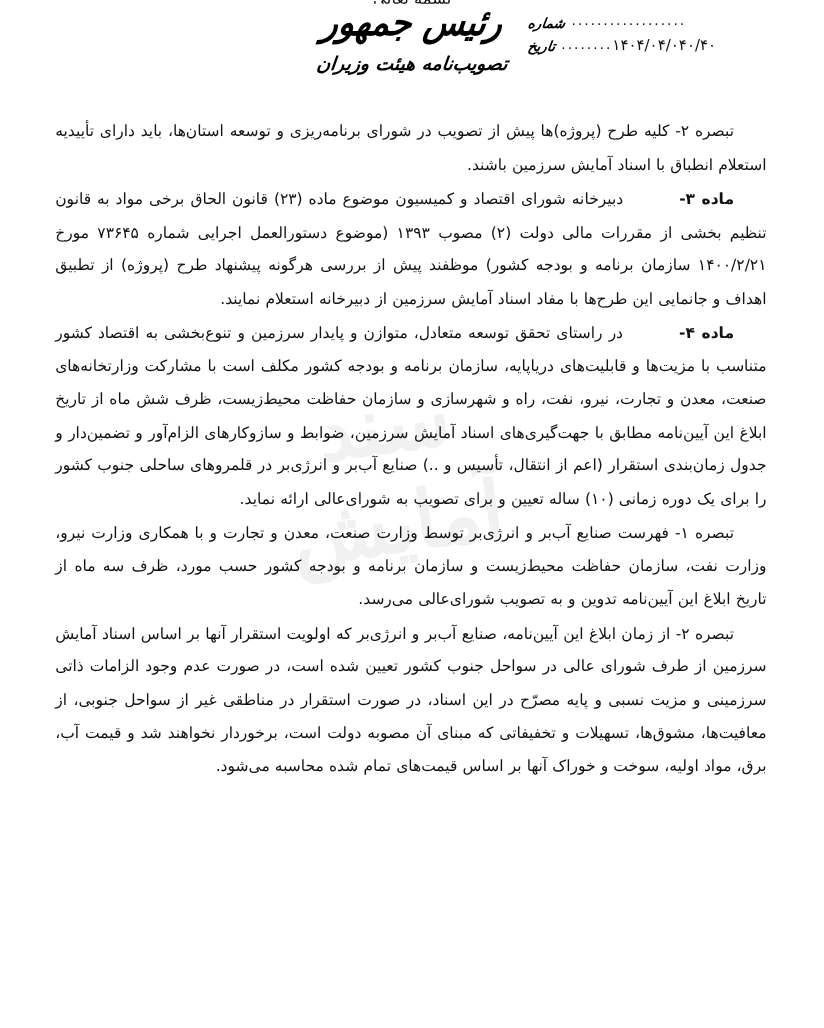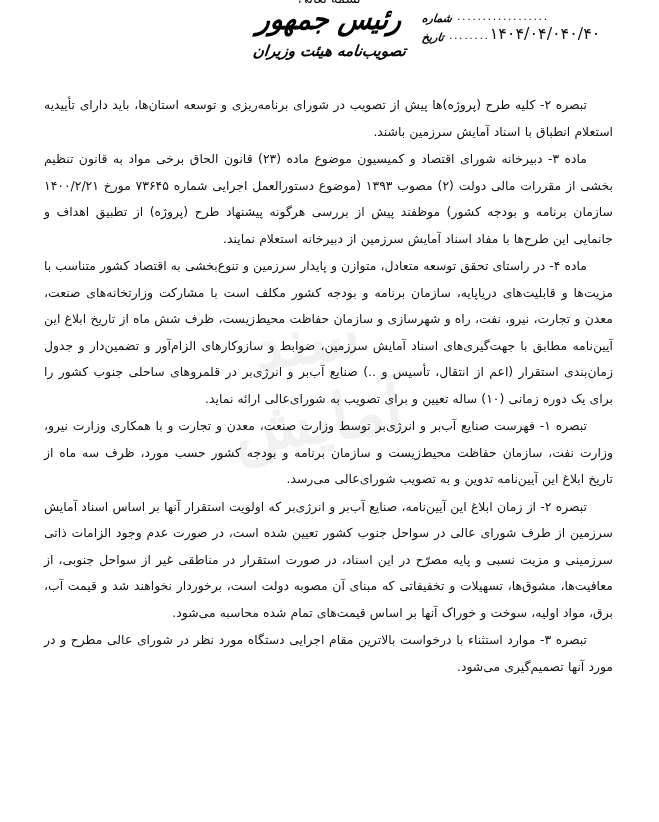--- a/index.html
+++ b/index.html
@@ -117,21 +117,21 @@
     font-size: 11px;
     color: #111;
     letter-spacing: 1.6px;
     direction: ltr;
     unicode-bidi: bidi-override;
     margin-left: 3px;
     position: relative;
     top: -2px;
   }
   .meta-value {
-    font-size: 16px;
+    font-size: 12px;
     color: #111;
     direction: ltr;
     unicode-bidi: embed;
     letter-spacing: 0.4px;
     position: relative;
     top: -1px;
   }
 
   
   .body-area {
@@ -145,21 +145,22 @@
     font-size: 12.4px;
     line-height: 26.5px;
     color: #121212;
     text-align: justify;
     text-align-last: right;
     text-justify: inter-word;
     text-indent: 26px;
     word-spacing: 0.2px;
   }
   .lead {
-    font-weight: 400;
+    font-weight: 700;
+    margin-left: 40px;
   }
 </style>
 </head>
 <body>
 
 <div class="page">
 
   <div class="watermark">
     <div class="wm-text">سند<br>آمایش</div>
   </div>
@@ -204,19 +205,16 @@
     </p>
 
     <p class="para">
       <span>تبصره ۱- فهرست صنایع آب‌بر و انرژی‌بر توسط وزارت صنعت، معدن و تجارت و با همکاری وزارت نیرو، وزارت نفت، سازمان حفاظت محیط‌زیست و سازمان برنامه و بودجه کشور حسب مورد، ظرف سه ماه از تاریخ ابلاغ این آیین‌نامه تدوین و به تصویب شورای‌عالی می‌رسد.</span>
     </p>
 
     <p class="para">
       <span>تبصره ۲- از زمان ابلاغ این آیین‌نامه، صنایع آب‌بر و انرژی‌بر که اولویت استقرار آنها بر اساس اسناد آمایش سرزمین از طرف شورای عالی در سواحل جنوب کشور تعیین شده است، در صورت عدم وجود الزامات ذاتی سرزمینی و مزیت نسبی و پایه مصرّح در این اسناد، در صورت استقرار در مناطقی غیر از سواحل جنوبی، از معافیت‌ها، مشوق‌ها، تسهیلات و تخفیفاتی که مبنای آن مصوبه دولت است، برخوردار نخواهند شد و قیمت آب، برق، مواد اولیه، سوخت و خوراک آنها بر اساس قیمت‌های تمام شده محاسبه می‌شود.</span>
     </p>
 
-    <p class="para">
-      <span>تبصره ۳- موارد استثناء با درخواست بالاترین مقام اجرایی دستگاه مورد نظر در شورای عالی مطرح و در مورد آنها تصمیم‌گیری می‌شود.</span>
-    </p>
 
   </div>
 
 </div>
 
 </body></html>

